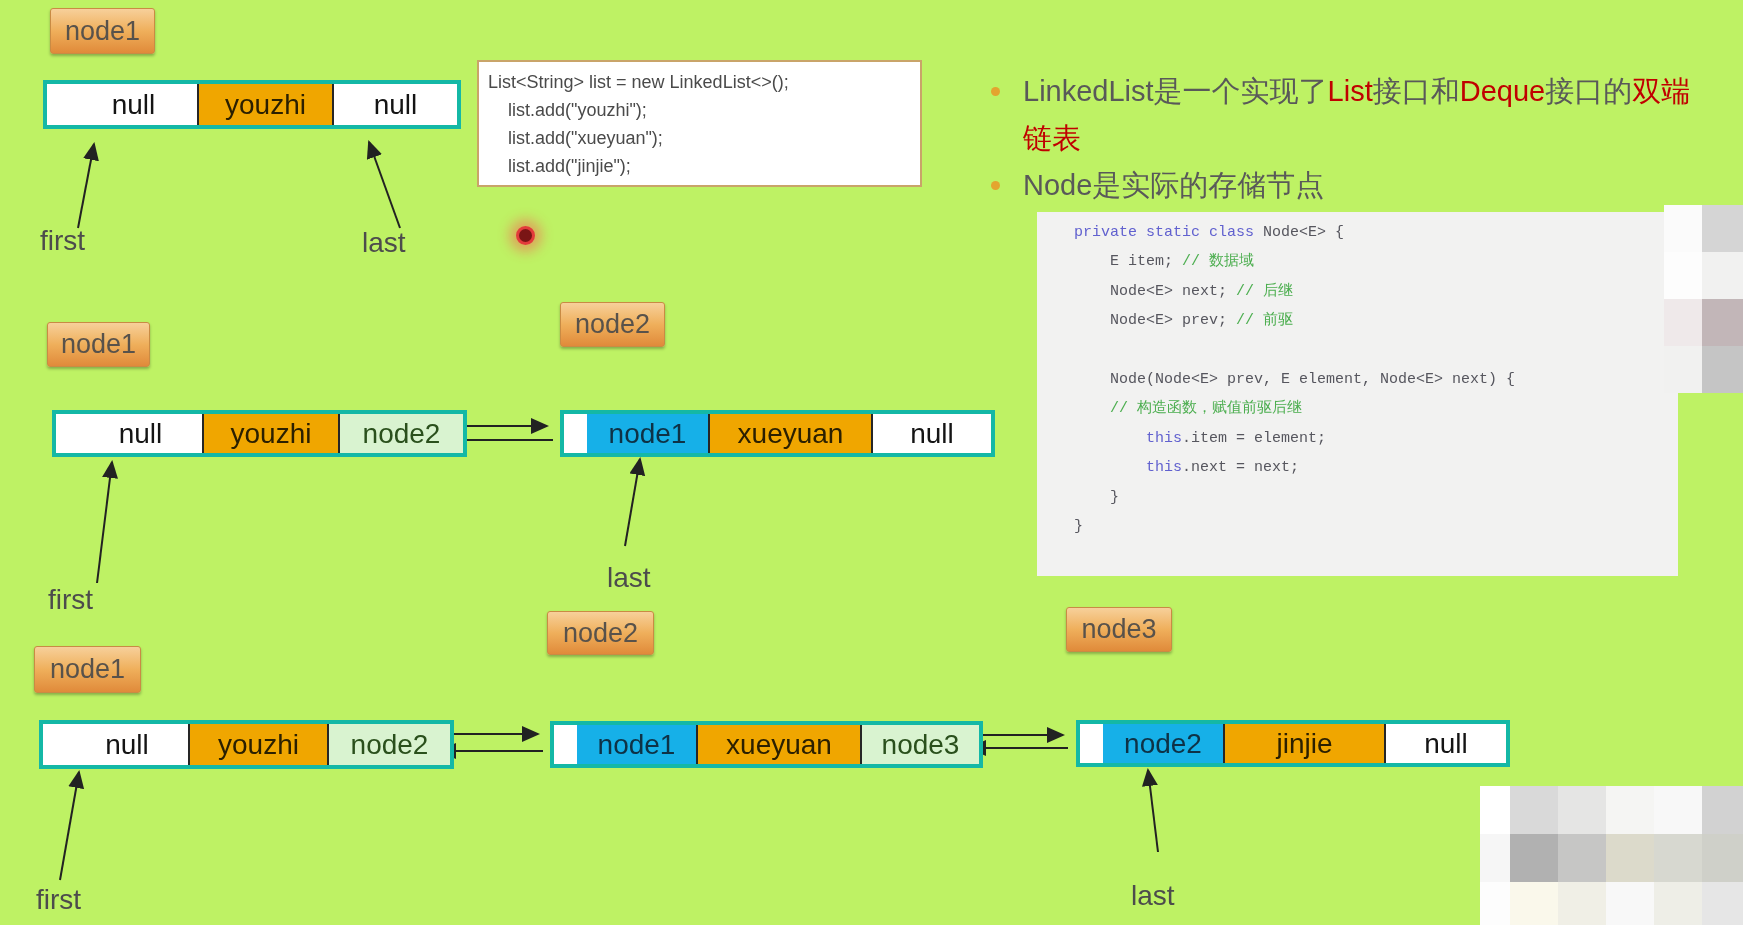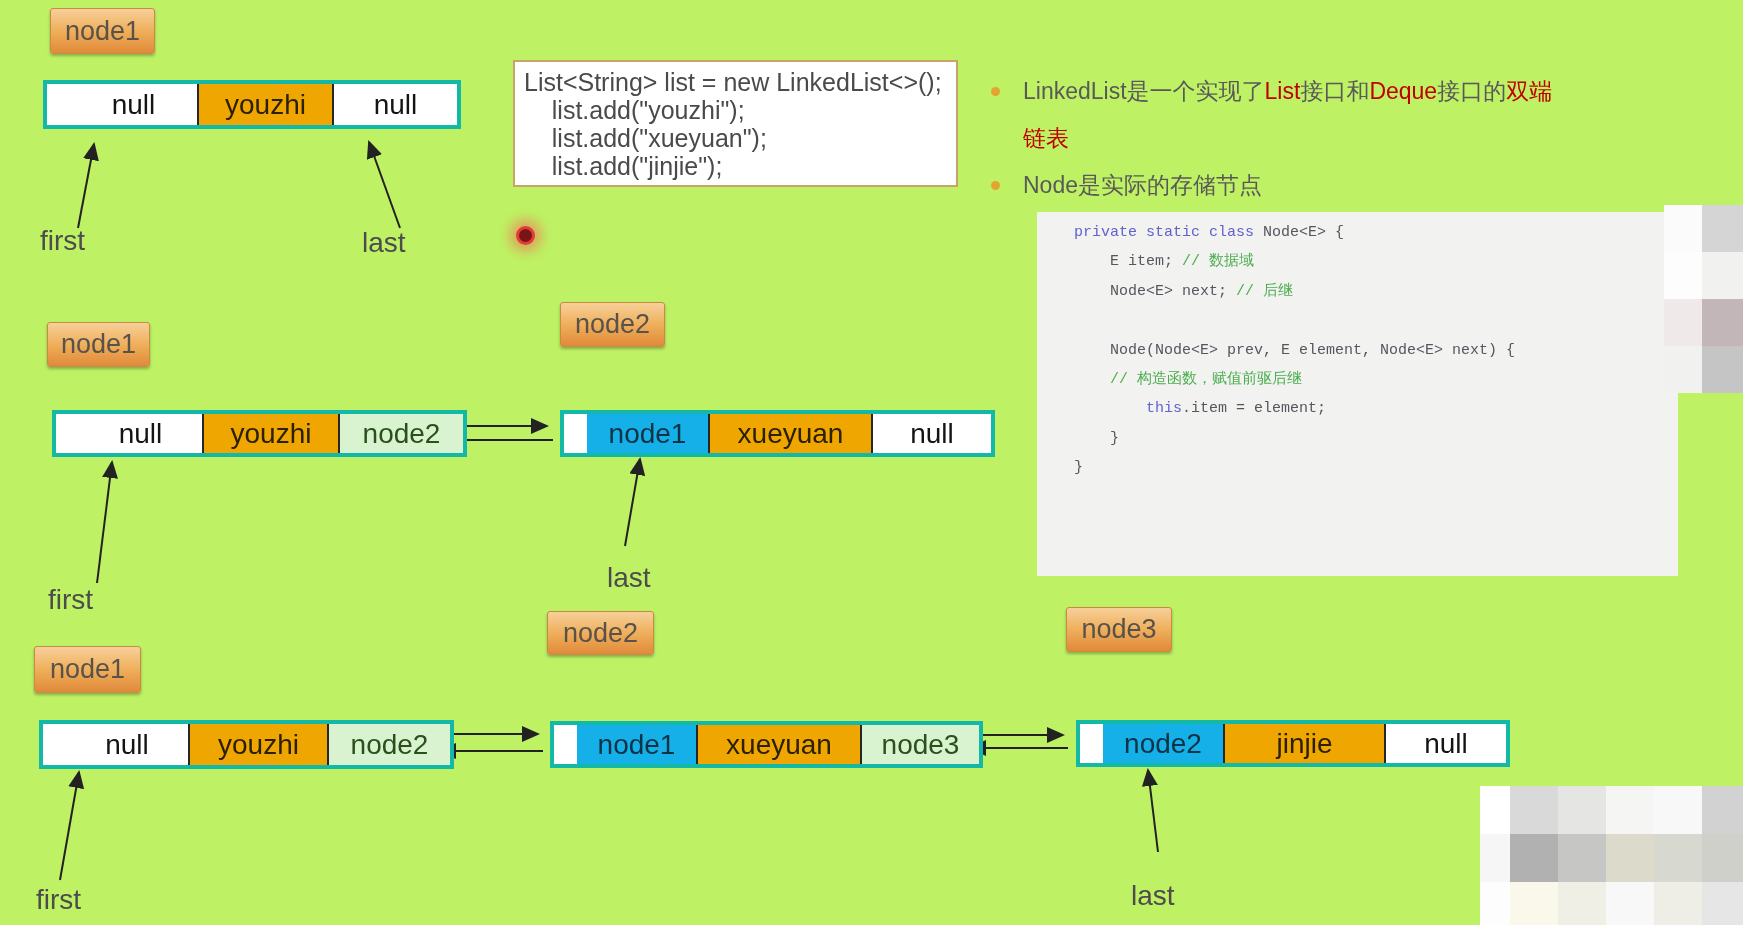--- a/index.html
+++ b/index.html
@@ -22,28 +22,28 @@
     font-size:28px; color:#141414; border-right:2px solid #262626;
   }
   .cell:last-child { border-right:none; }
   .cell.white  { background:#ffffff; color:#141414; }
   .cell.orange { background:#f0a600; color:#2b2000; }
   .cell.green  { background:#d9f3d0; color:#2a501c; }
   .cell.blue   { background:#16b0e8; color:#0e3246; }
   .pointer-label { position:absolute; font-size:28px; color:#4c4c4c; }
 
   .code-box {
-    position:absolute; left:513px; top:60px; width:432px; height:117px;
+    position:absolute; left:477px; top:60px; width:432px; height:117px;
     border:2px solid #c9a469; background:#fff;
-    font-size:25px; line-height:28px; color:#4a4a4a; padding:6px 0 0 9px;
+    font-size:18px; line-height:28px; color:#4a4a4a; padding:6px 0 0 9px;
   }
   .code-box div { white-space:pre; }
 
   .bullets { position:absolute; left:983px; top:68px; width:764px; }
-  .bullet { position:relative; padding-left:40px; font-size:23px; line-height:47px; color:#595959; }
+  .bullet { position:relative; padding-left:40px; font-size:29px; line-height:47px; color:#595959; }
   .bullet .dot { position:absolute; left:8px; top:19px; width:9px; height:9px; border-radius:50%; background:#e3a52f; }
   .red { color:#c00000; }
 
   .gray-code {
     position:absolute; left:1037px; top:212px; width:604px; height:358px;
     background:#f2f2f1; overflow:hidden;
     font-family:"Liberation Mono","DejaVu Sans Mono",monospace;
     font-size:15px; line-height:29.4px; color:#56565e; padding:6px 0 0 37px;
   }
   .code-line { white-space:pre; min-height:29.4px; }
@@ -160,24 +160,26 @@
     <div class="bullet">
       <span class="dot"></span>
       <span>Node是实际的存储节点</span>
     </div>
   </div>
 
   <div class="gray-code">
     <div class="code-line"><span class="kw">private static class </span><span>Node&lt;E&gt; {</span></div>
     <div class="code-line"><span>    E item; </span><span class="cmt">// 数据域</span></div>
     <div class="code-line"><span>    Node&lt;E&gt; next; </span><span class="cmt">// 后继</span></div>
+    <div class="code-line"><span>    Node&lt;E&gt; prev; </span><span class="cmt">// 前驱</span></div>
     <div class="code-line"><span></span></div>
     <div class="code-line"><span>    Node(Node&lt;E&gt; prev, E element, Node&lt;E&gt; next) {</span></div>
     <div class="code-line"><span class="cmt">    // 构造函数，赋值前驱后继</span></div>
     <div class="code-line"><span>        </span><span class="kw">this</span><span>.item = element;</span></div>
+    <div class="code-line"><span>        </span><span class="kw">this</span><span>.next = next;</span></div>
     <div class="code-line"><span>    }</span></div>
     <div class="code-line"><span>}</span></div>
   </div>
 
   <div class="mosaic" style="left: 1664px; top: 205px;">
       <div style="position: absolute; left: 0px; top: 0px; width: 38px; height: 47px; background: rgb(251, 251, 251);"></div>
       <div style="position: absolute; left: 38px; top: 0px; width: 45px; height: 47px; background: rgb(213, 213, 213);"></div>
       <div style="position: absolute; left: 0px; top: 47px; width: 38px; height: 47px; background: rgb(253, 253, 253);"></div>
       <div style="position: absolute; left: 38px; top: 47px; width: 45px; height: 47px; background: rgb(241, 241, 240);"></div>
       <div style="position: absolute; left: 0px; top: 94px; width: 38px; height: 47px; background: rgb(239, 233, 234);"></div>

